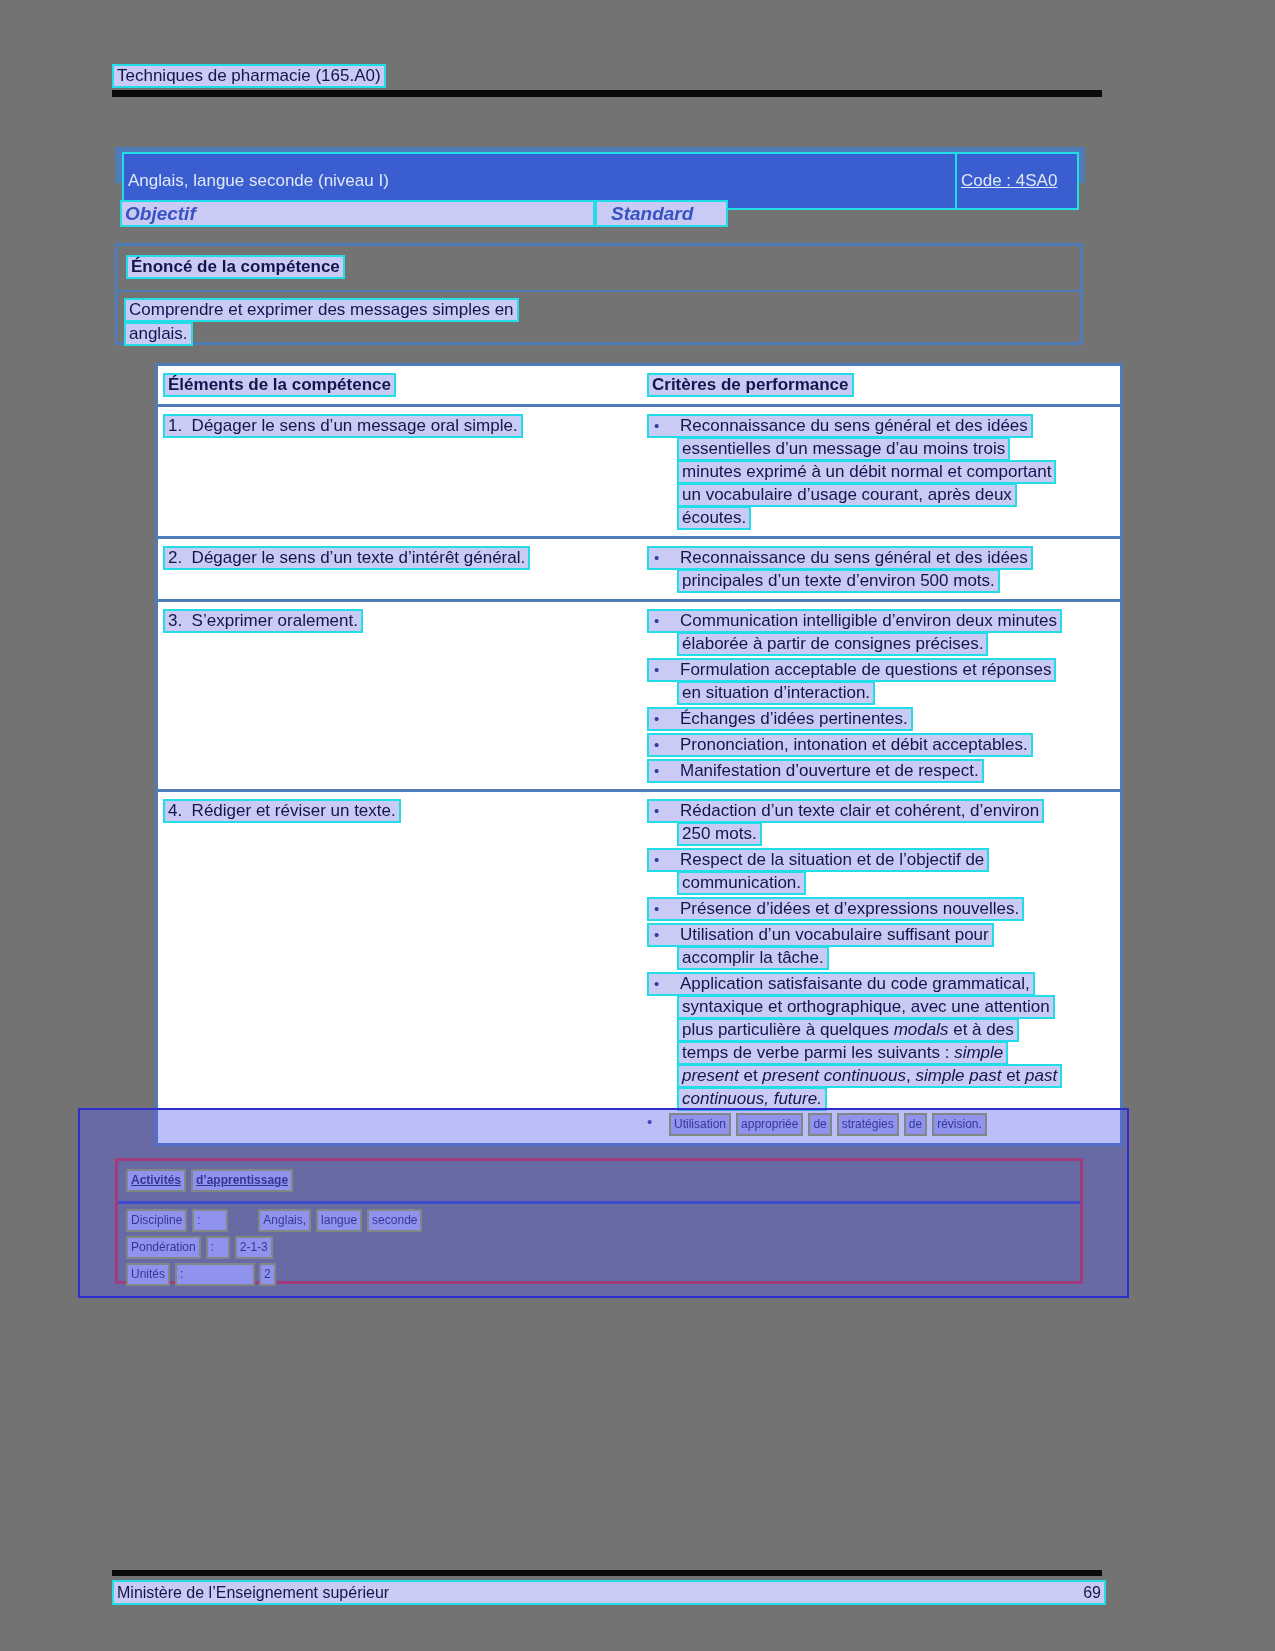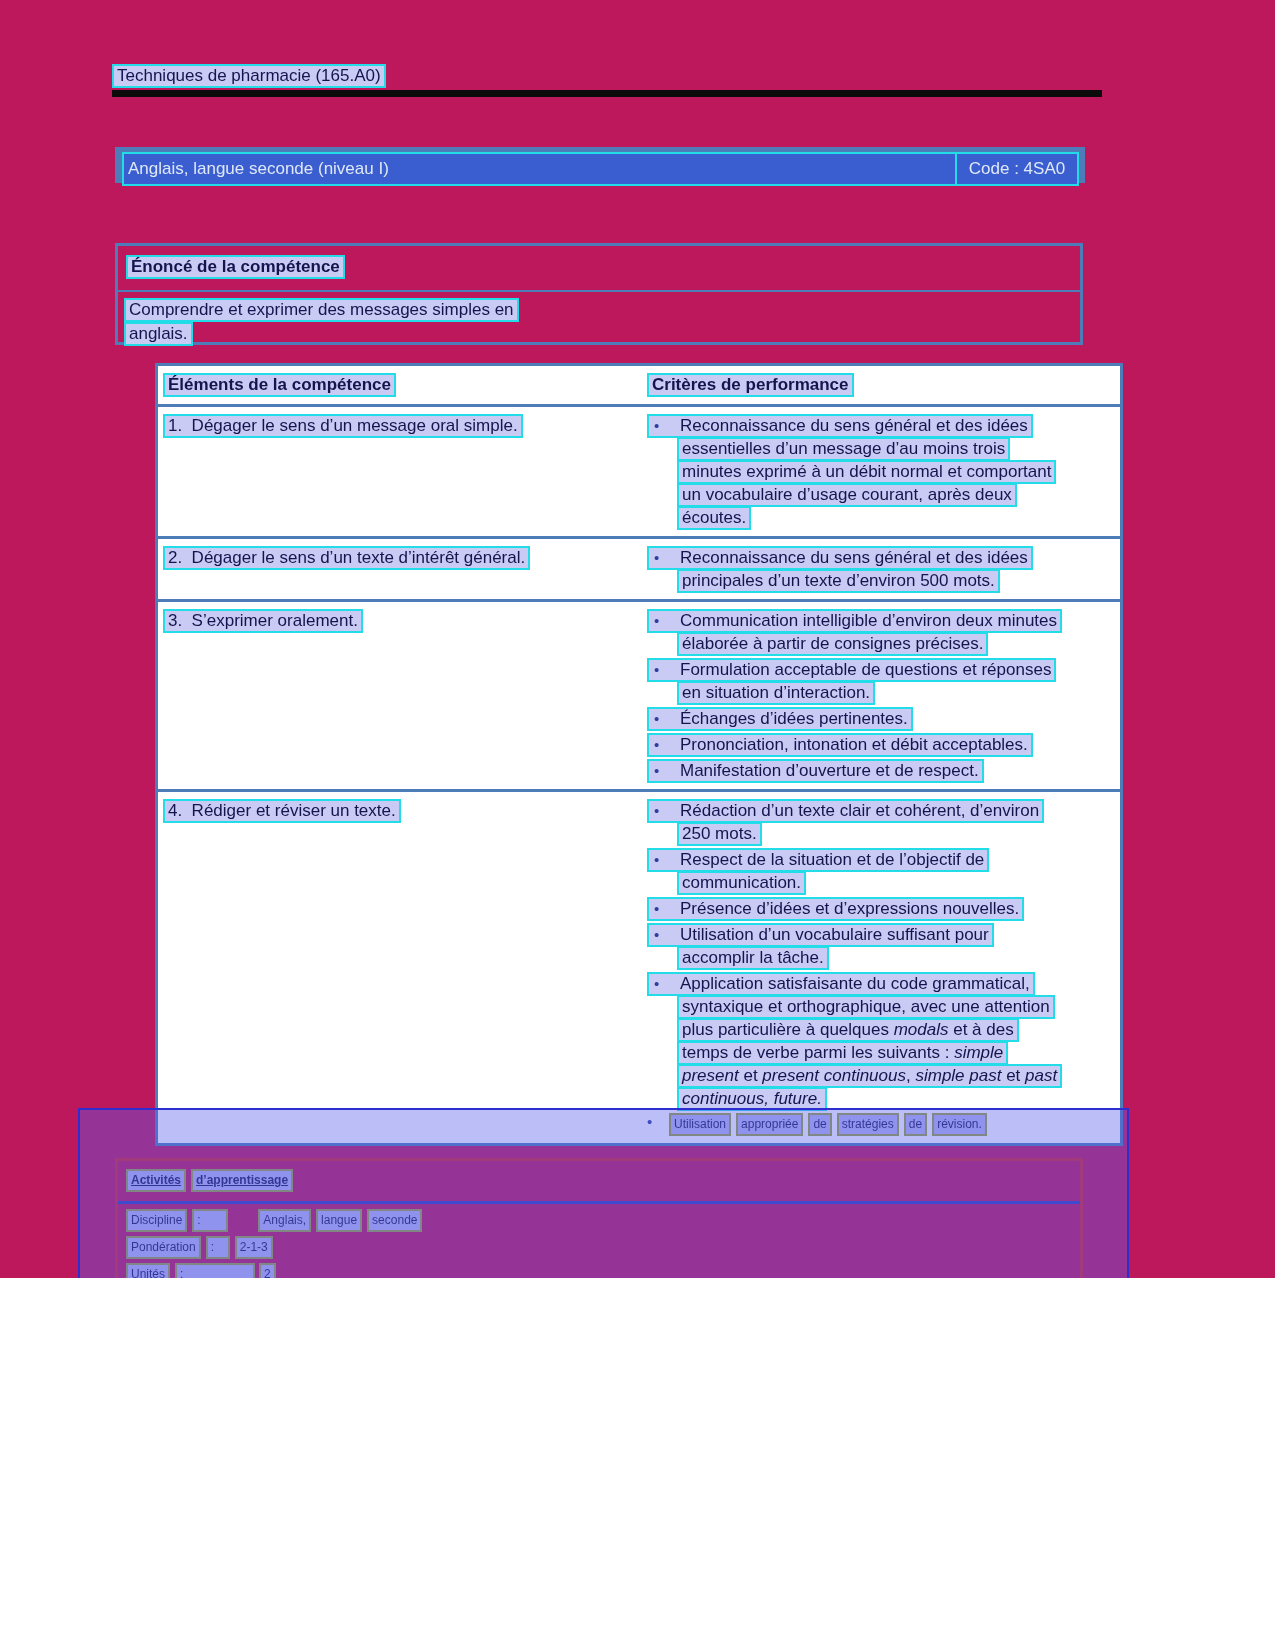--- a/index.html
+++ b/index.html
@@ -1,35 +1,35 @@
 <!DOCTYPE html>
 <html style="--hl-cyan: #22dde8; --hl-lav: #c9cbf4; --steel: #4d7cb8; --bar-blue: #3a5ecf; --head-blue: #3952c4; --text-navy: #15154e; --sel-border: #2d2dd0; --red: #d22530; --olive: #9ba33f;"><head>
 <meta charset="utf-8">
 <style>
   html,body{margin:0;padding:0;background:#ffffff;}
-  .page{position:relative;width:1275px;height:1278px;background:#be185d;overflow:hidden;
+  .page{position:relative;width:1275px;height:1651px;background:#737373;overflow:hidden;
         font-family:"Liberation Sans","DejaVu Sans",sans-serif;color:var(--text-navy,#15154e);}
 
   
   .hl{display:inline-block;background:var(--hl-lav,#c9cbf4);border:2px solid var(--hl-cyan,#22dde8);
       padding:0 3px;font-size:17px;line-height:20px;color:var(--text-navy,#15154e);white-space:pre;vertical-align:top;}
   .it{font-style:italic;}
 
   
   .doc-header{position:absolute;left:112px;top:64px;}
   .rule{position:absolute;background:#0b0b0b;}
   .rule.top{left:112px;top:90px;width:990px;height:7px;}
   .rule.bottom{left:112px;top:1570px;width:990px;height:6px;}
 
   
   .title-bar{position:absolute;left:115px;top:147px;width:970px;height:36px;background:var(--steel,#4d7cb8);}
   .bar-hl{position:absolute;top:5px;height:22px;background:var(--bar-blue,#3a5ecf);border:2px solid var(--hl-cyan,#22dde8);
-          color:#dfe8f7;font-size:17px;line-height:22px;padding:4px 4px;white-space:pre;}
+          color:#dfe8f7;font-size:17px;line-height:22px;padding:16px 4px;white-space:pre;}
   .bar-hl.left{left:7px;width:836px;text-align:left;}
-  .bar-hl.right{right:6px;width:112px;text-align:center;}
+  .bar-hl.right{right:6px;width:112px;text-align:left;text-decoration:underline;}
 
   
   .objstd{position:absolute;left:120px;top:200px;height:27px;}
   .objstd .hl{height:23px;line-height:23px;font-size:19px;font-weight:bold;font-style:italic;color:var(--head-blue,#3952c4);}
   .objstd .o1{width:465px;}
   .objstd .o2{width:112px;padding-left:14px;margin-left:0;}
 
   
   .enonce{position:absolute;left:115px;top:243px;width:962px;height:96px;border:3px solid var(--steel,#4d7cb8);}
   .enonce .head{position:absolute;left:8px;top:9px;font-weight:bold;}
@@ -81,20 +81,23 @@
   <div class="doc-header">
     <span class="hl">Techniques de pharmacie (165.A0)</span>
   </div>
   <div class="rule top"></div>
 
   <div class="title-bar">
     <span class="bar-hl left">Anglais, langue seconde (niveau I)</span>
     <span class="bar-hl right">Code : 4SA0</span>
   </div>
 
+  <div class="objstd">
+    <span class="hl o1">Objectif</span><span class="hl o2">Standard</span>
+  </div>
 
   <div class="enonce">
     <span class="hl head">Énoncé de la compétence</span>
     <div class="div"></div>
     <span class="hl l1">Comprendre et exprimer des messages simples en</span>
     <span class="hl l2">anglais.</span>
   </div>
 
   <div class="ctable">
     <div class="thead">

